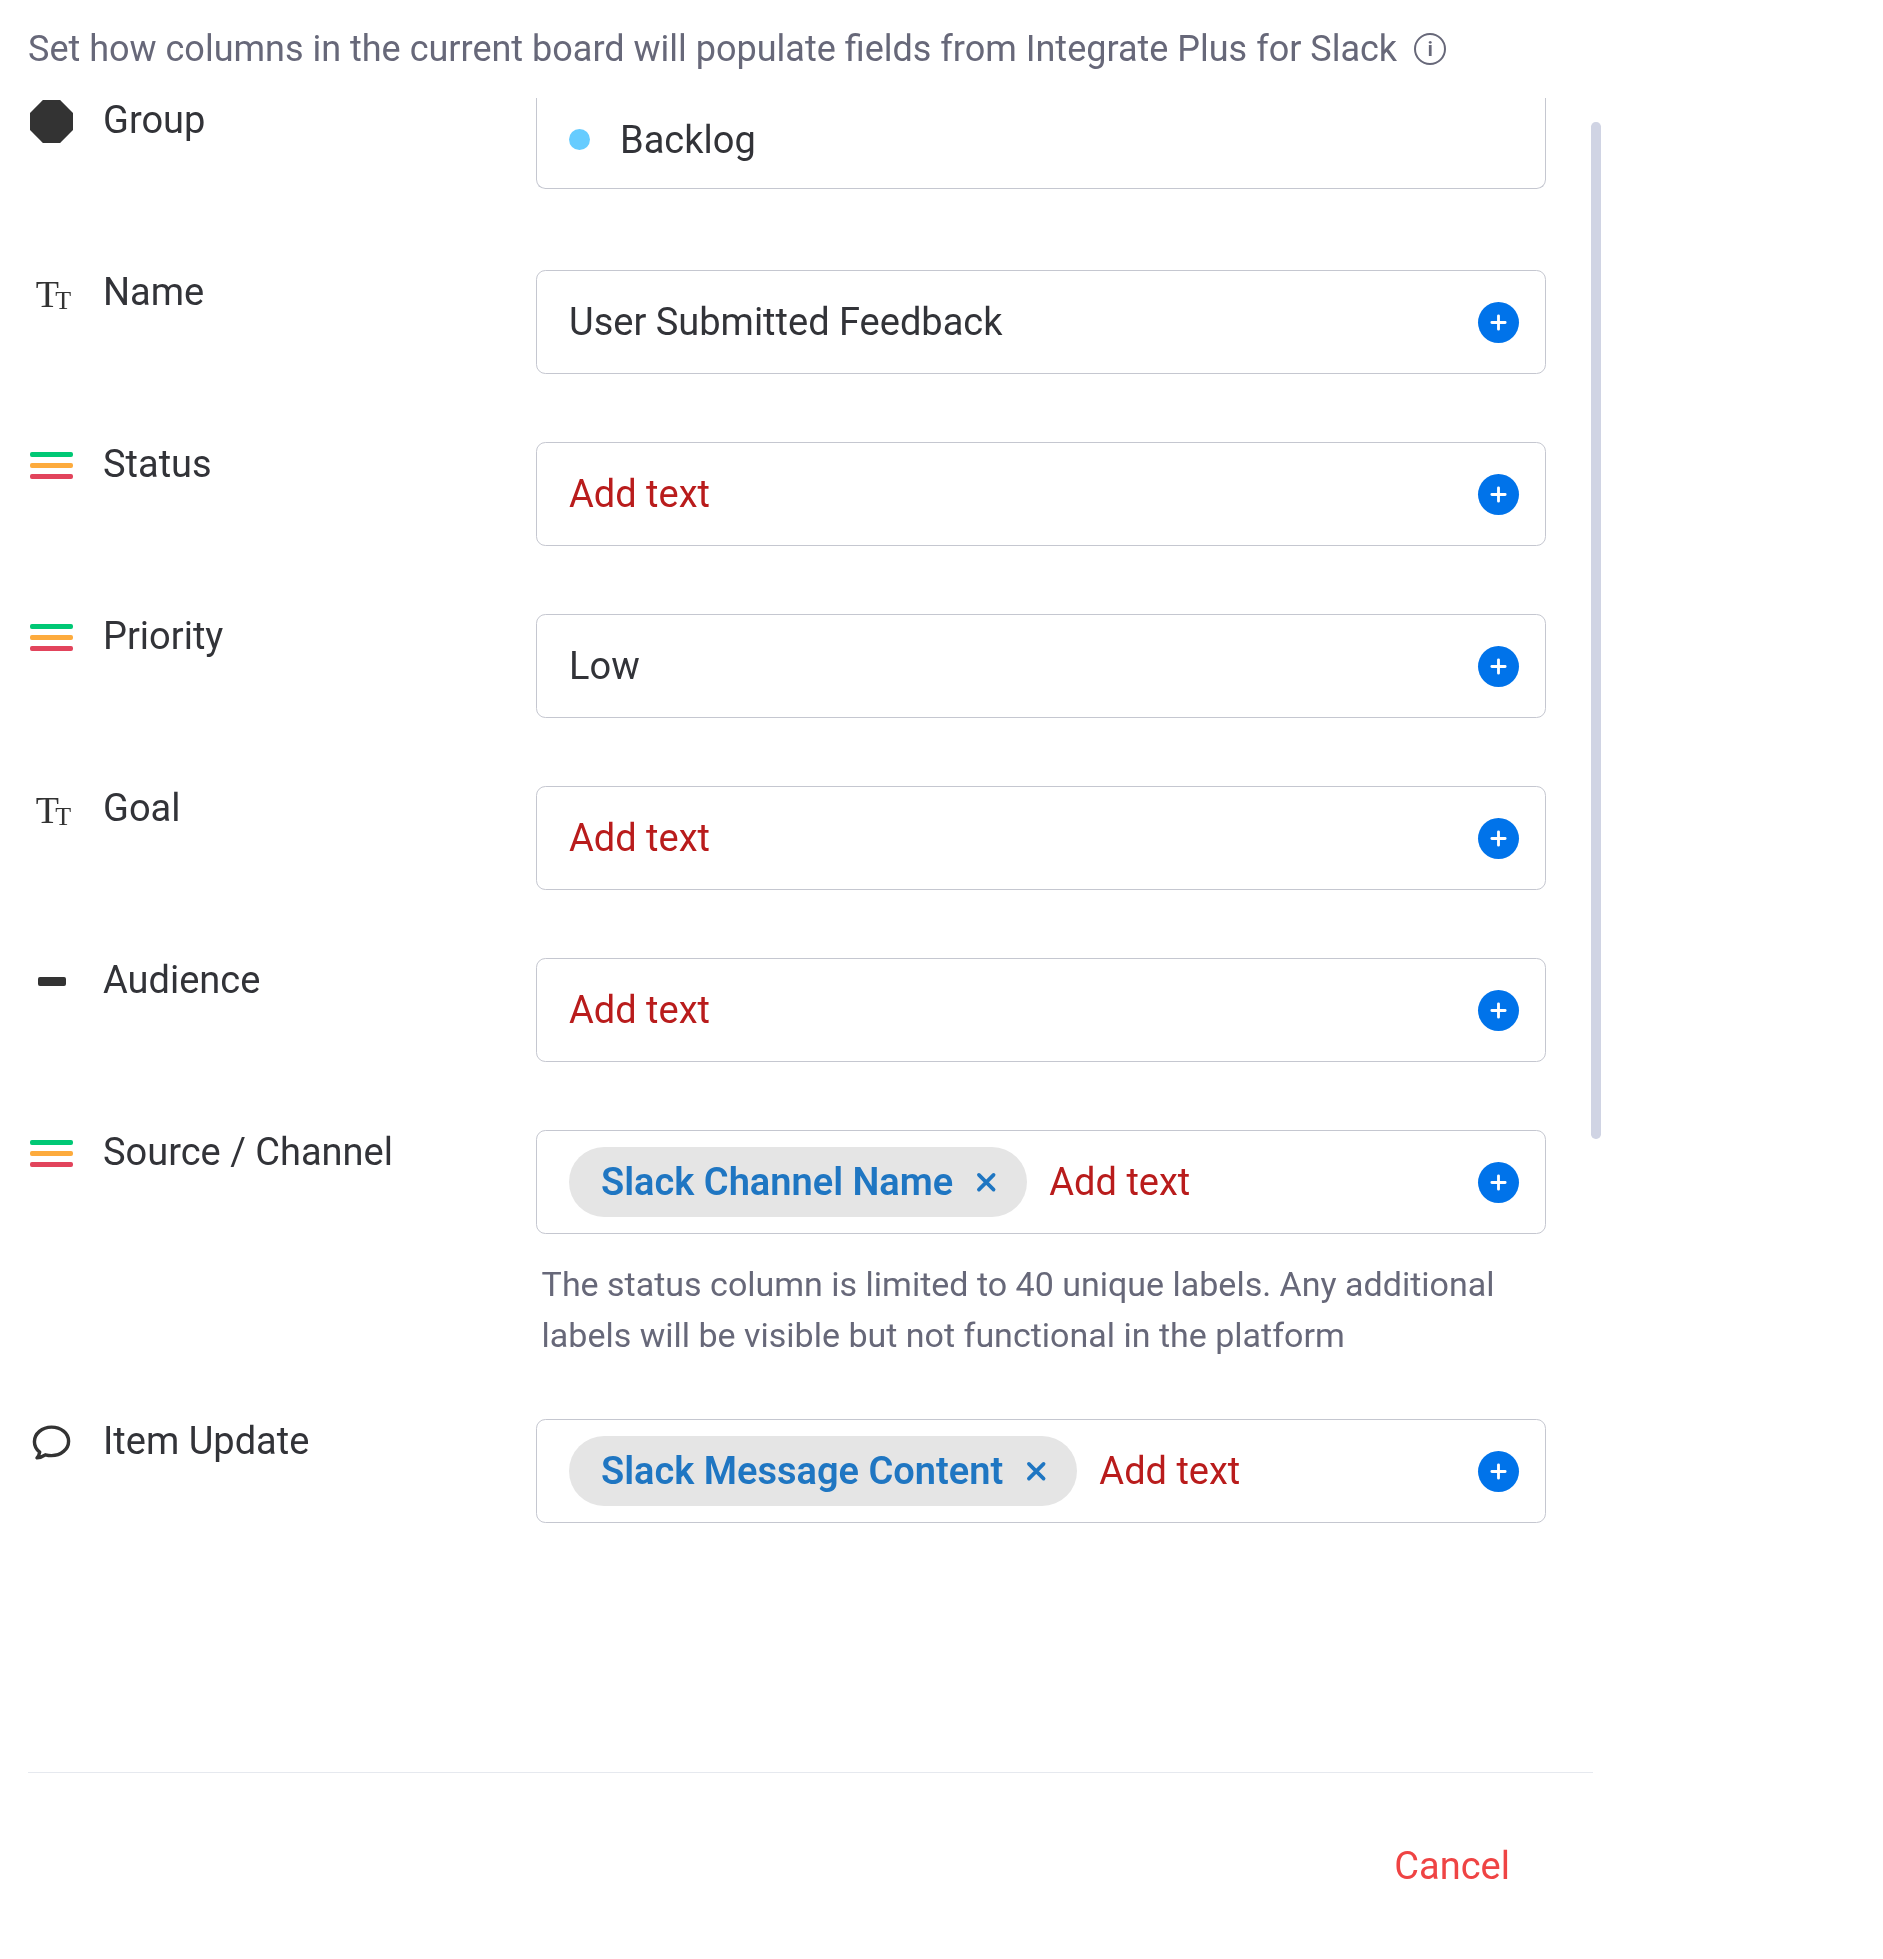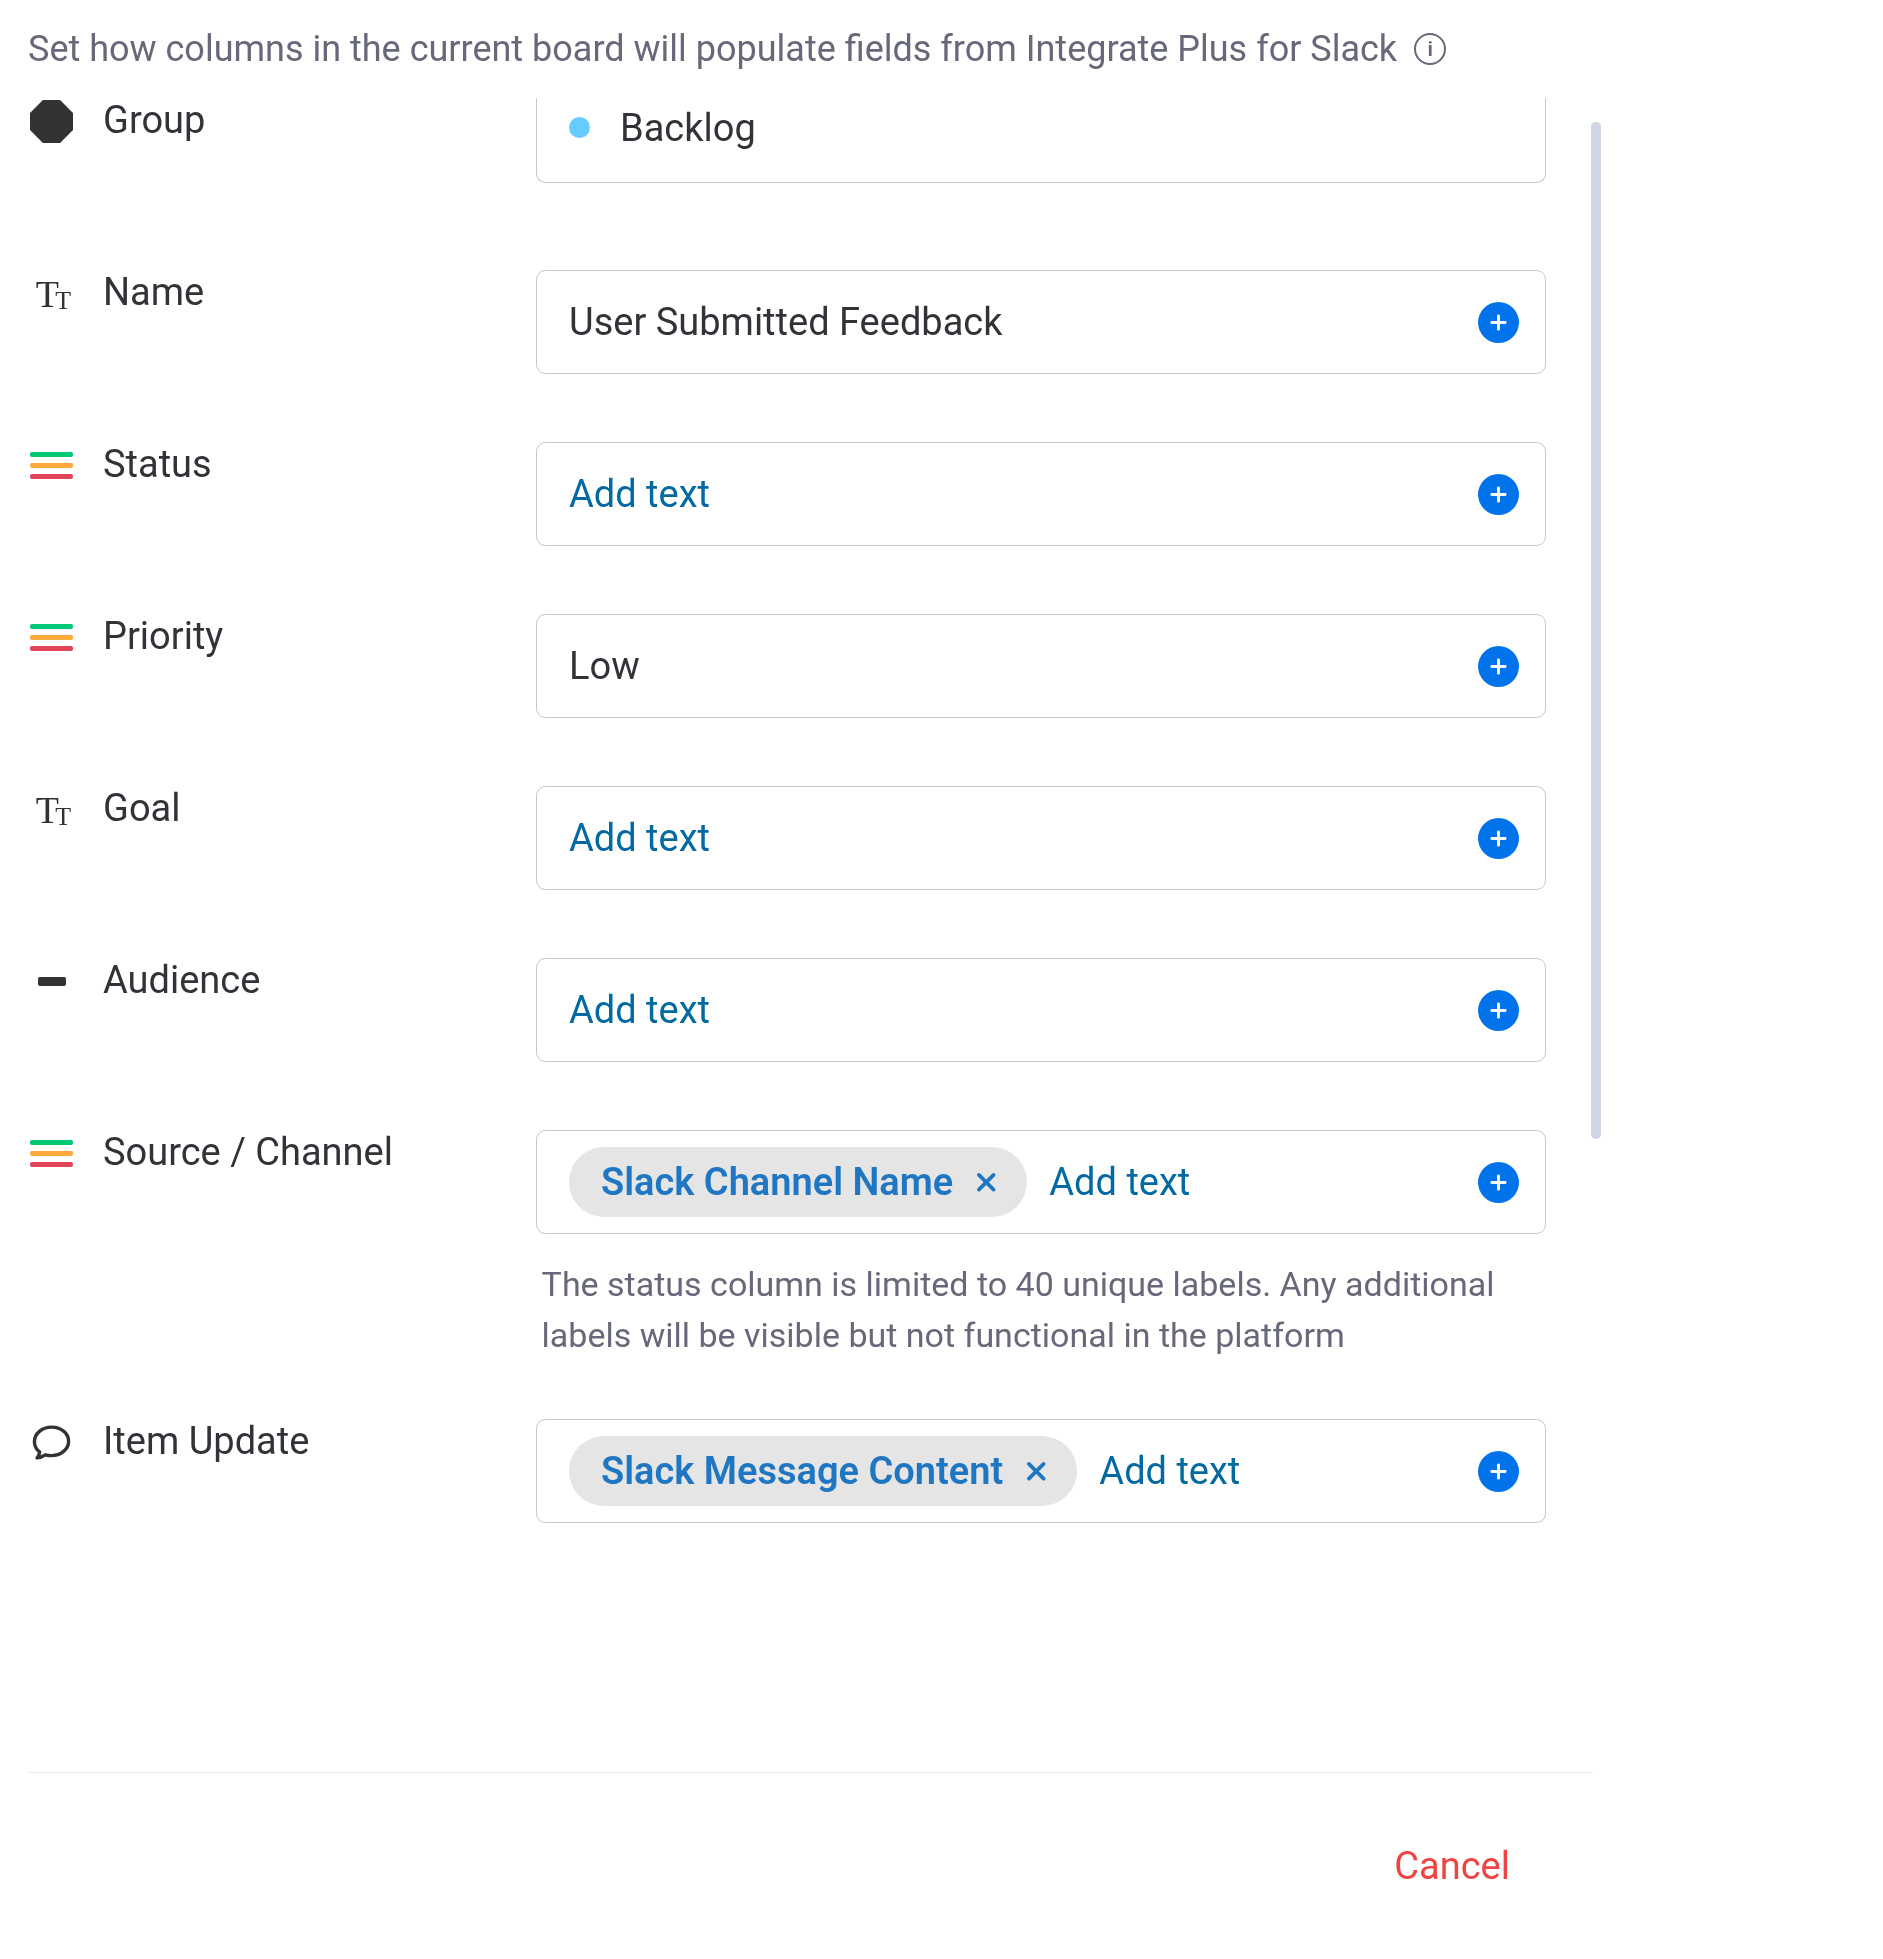--- a/index.html
+++ b/index.html
@@ -105,29 +105,30 @@
     min-height: 85px;
     padding-top: 0;
     padding-bottom: 26px;
     align-items: flex-start;
   }
   .group-row-inner {
     display:flex;
     align-items:center;
     gap:30px;
     padding-top:7.5px;
+    margin-top:12px;
   }
   .input-text {
     font-size: 38px;
     color: #323338;
     flex: 1;
   }
   .input-placeholder {
     font-size: 38px;
-    color: #0369a1;
+    color: #b91c1c;
     flex: 1;
   }
   .plus-btn {
     width: 41px;
     height: 41px;
     background: #0073ea;
     border-radius: 50%;
     display: flex;
     align-items: center;
     justify-content: center;

